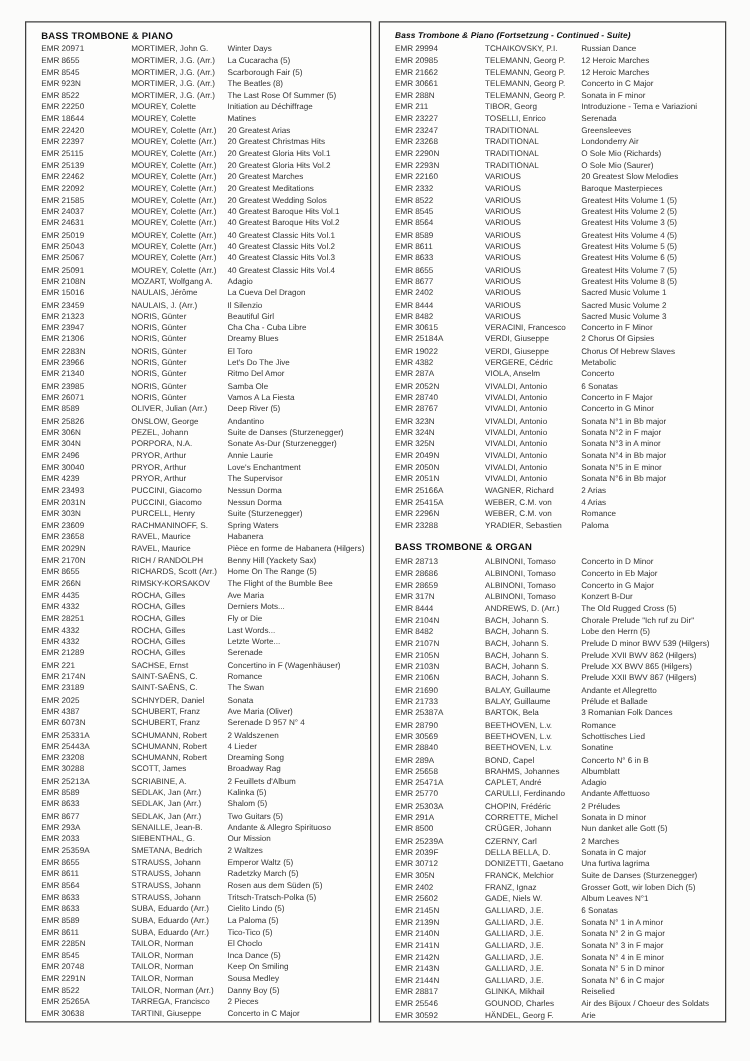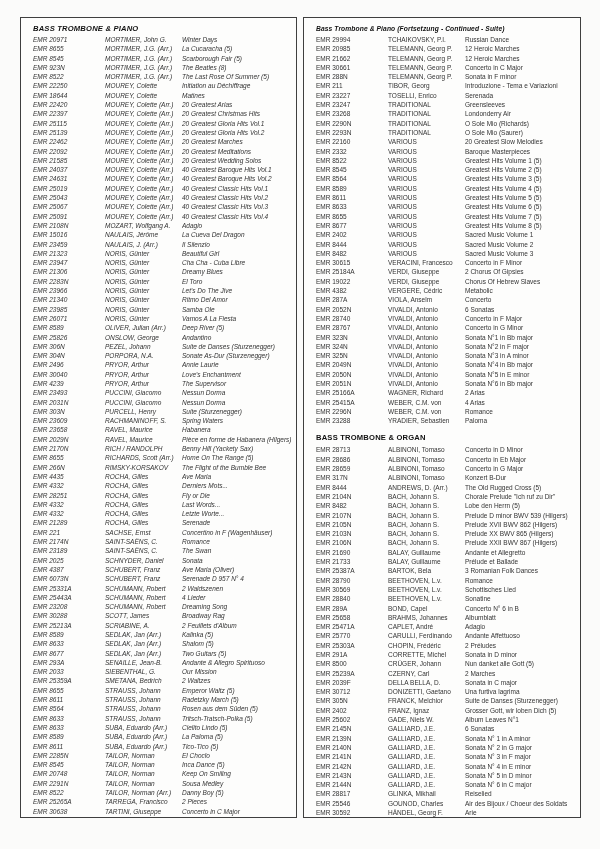--- a/index.html
+++ b/index.html
@@ -7,21 +7,21 @@
     width:600px;height:849px;background:#fbfbfa;
     font-family:"Liberation Sans", sans-serif;
     position:relative;overflow:hidden;
     -webkit-font-smoothing:antialiased;
   }
   .box{
     position:absolute;top:17px;height:801px;box-sizing:border-box;
     border:1px solid #3f3f3f;background:#fdfdfc;
     padding:4px 4px 0 12px;overflow:hidden;
   }
-  .box.left{left:20px;width:277px;font-style:italic;}
+  .box.left{left:20px;width:277px;}
   .box.right{left:303px;width:278px;}
   .sec-title{
     margin:0;font-size:7.6px;font-weight:bold;color:#111;
     letter-spacing:0.2px;line-height:13px;
   }
   .cont-title{
     margin:0;font-size:6.7px;font-weight:bold;font-style:italic;color:#111;
     line-height:13px;letter-spacing:0.1px;
   }
   .organ-title{margin-top:7px;margin-bottom:2px;line-height:11px;}

